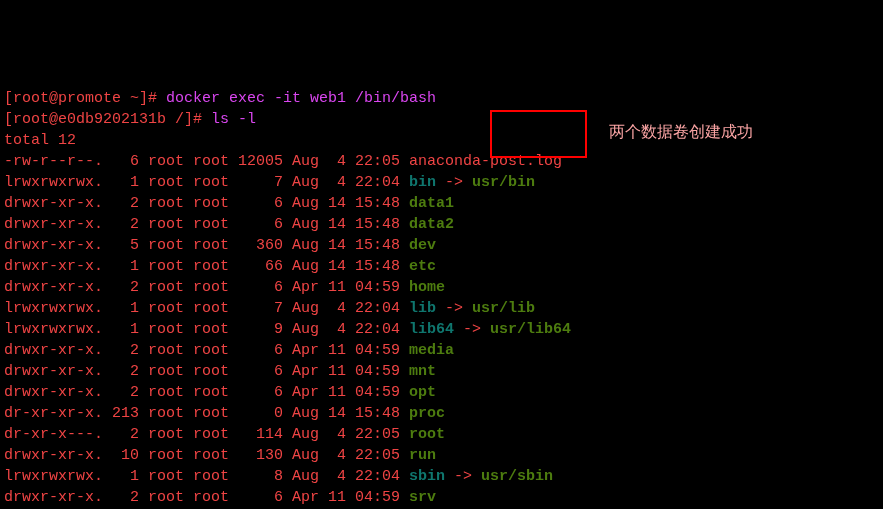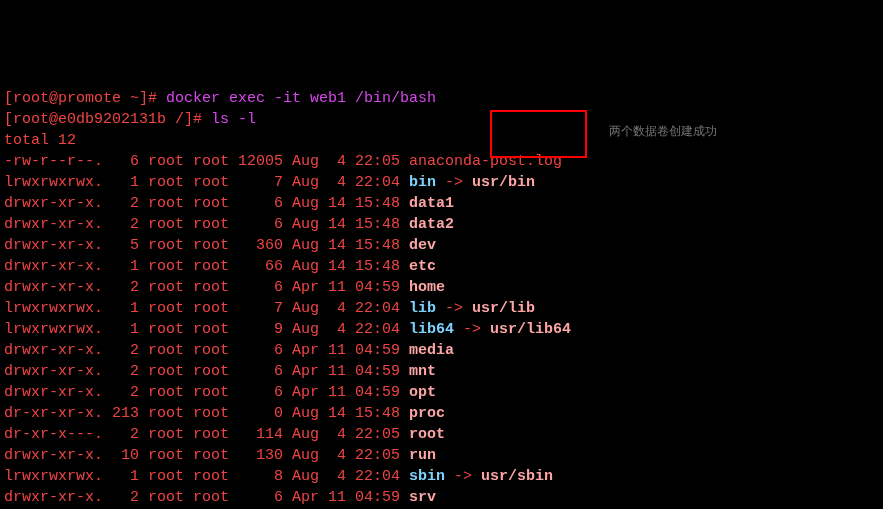--- a/index.html
+++ b/index.html
@@ -15,32 +15,32 @@
     overflow: hidden;
     position: relative;
     white-space: pre;
   }
   .term {
     padding: 4px 4px;
   }
   .line { display: block; }
   .cyan { color: #d946ef; text-align: center; }
   .white { color: #ef4444; }
-  .blue-bold { color: #fca5a5; font-weight: bold; }
-  .cyan-bold { color: #7dd3fc; font-weight: bold; }
+  .blue-bold { color: #4d7c0f; font-weight: bold; }
+  .cyan-bold { color: #0f766e; font-weight: bold; }
   .annotation-box {
     position: absolute;
     border: 2px solid #ff0000;
     pointer-events: none;
   }
   .annotation-text {
     position: absolute;
-    color: #737373;
+    color: #fca5a5;
     font-family: "Microsoft YaHei", "SimSun", sans-serif;
-    font-size: 12px;
+    font-size: 16px;
     white-space: nowrap;
   }
 </style>
 </head>
 <body>
 
 
 
 <div class="term" id="term"><span class="line"><span class="white">[root@promote ~]# </span><span class="cyan">docker exec -it web1 /bin/bash</span></span><span class="line"><span class="white">[root@e0db9202131b /]# </span><span class="cyan">ls -l</span></span><span class="line"><span class="white">total 12</span></span><span class="line"><span class="white">-rw-r--r--.   6 root root 12005 Aug  4 22:05 </span><span class="white">anaconda-post.log</span></span><span class="line"><span class="white">lrwxrwxrwx.   1 root root     7 Aug  4 22:04 </span><span class="cyan-bold">bin</span><span class="white"> -&gt; </span><span class="blue-bold">usr/bin</span></span><span class="line"><span class="white">drwxr-xr-x.   2 root root     6 Aug 14 15:48 </span><span class="blue-bold">data1</span></span><span class="line"><span class="white">drwxr-xr-x.   2 root root     6 Aug 14 15:48 </span><span class="blue-bold">data2</span></span><span class="line"><span class="white">drwxr-xr-x.   5 root root   360 Aug 14 15:48 </span><span class="blue-bold">dev</span></span><span class="line"><span class="white">drwxr-xr-x.   1 root root    66 Aug 14 15:48 </span><span class="blue-bold">etc</span></span><span class="line"><span class="white">drwxr-xr-x.   2 root root     6 Apr 11 04:59 </span><span class="blue-bold">home</span></span><span class="line"><span class="white">lrwxrwxrwx.   1 root root     7 Aug  4 22:04 </span><span class="cyan-bold">lib</span><span class="white"> -&gt; </span><span class="blue-bold">usr/lib</span></span><span class="line"><span class="white">lrwxrwxrwx.   1 root root     9 Aug  4 22:04 </span><span class="cyan-bold">lib64</span><span class="white"> -&gt; </span><span class="blue-bold">usr/lib64</span></span><span class="line"><span class="white">drwxr-xr-x.   2 root root     6 Apr 11 04:59 </span><span class="blue-bold">media</span></span><span class="line"><span class="white">drwxr-xr-x.   2 root root     6 Apr 11 04:59 </span><span class="blue-bold">mnt</span></span><span class="line"><span class="white">drwxr-xr-x.   2 root root     6 Apr 11 04:59 </span><span class="blue-bold">opt</span></span><span class="line"><span class="white">dr-xr-xr-x. 213 root root     0 Aug 14 15:48 </span><span class="blue-bold">proc</span></span><span class="line"><span class="white">dr-xr-x---.   2 root root   114 Aug  4 22:05 </span><span class="blue-bold">root</span></span><span class="line"><span class="white">drwxr-xr-x.  10 root root   130 Aug  4 22:05 </span><span class="blue-bold">run</span></span><span class="line"><span class="white">lrwxrwxrwx.   1 root root     8 Aug  4 22:04 </span><span class="cyan-bold">sbin</span><span class="white"> -&gt; </span><span class="blue-bold">usr/sbin</span></span><span class="line"><span class="white">drwxr-xr-x.   2 root root     6 Apr 11 04:59 </span><span class="blue-bold">srv</span></span><span class="line"></span></div>
 

